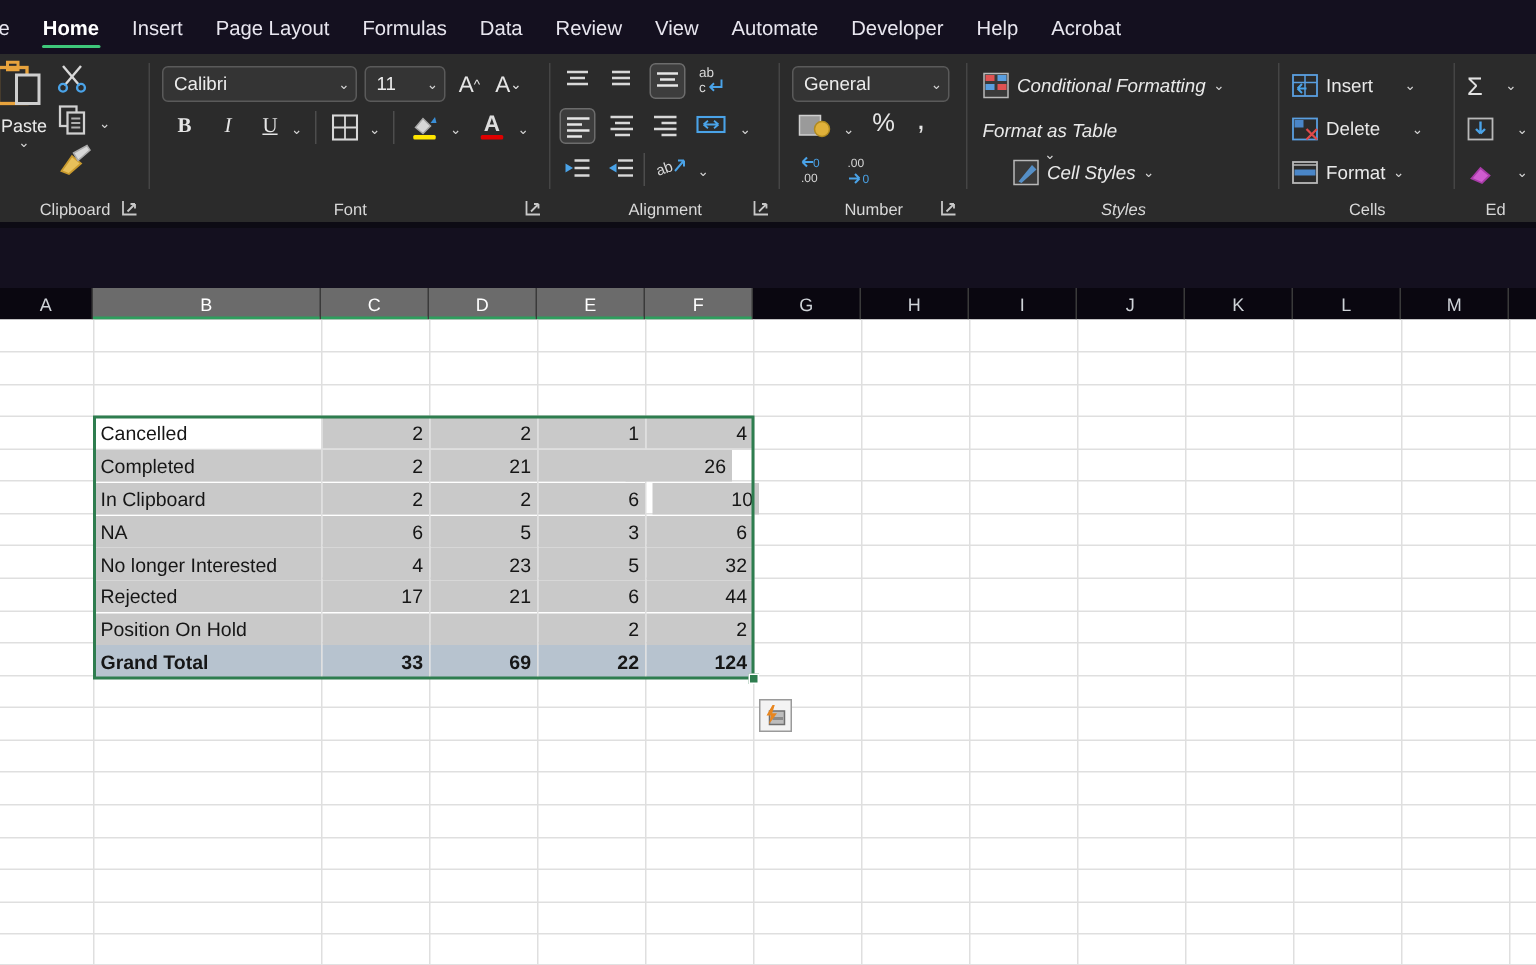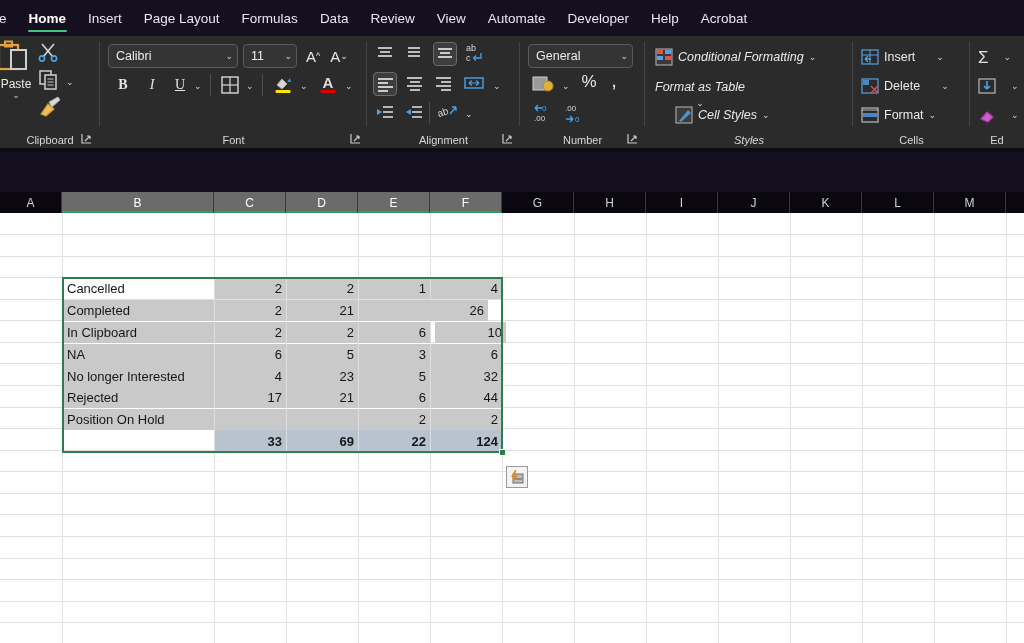--- a/index.html
+++ b/index.html
@@ -645,20 +645,21 @@
       <div class="cell rgt selfill" style="left:287px;top:174px;width:71px;height:21px;">21</div>
       <div class="cell rgt selfill" style="left:359px;top:174px;width:71px;height:21px;">6</div>
       <div class="cell rgt selfill" style="left:431px;top:174px;width:71px;height:21px;">44</div>
 
       <div class="cell lft selfill" style="left:63px;top:196px;width:151px;height:21px;">Position On Hold</div>
       <div class="cell rgt selfill" style="left:215px;top:196px;width:71px;height:21px;"></div>
       <div class="cell rgt selfill" style="left:287px;top:196px;width:71px;height:21px;"></div>
       <div class="cell rgt selfill" style="left:359px;top:196px;width:71px;height:21px;">2</div>
       <div class="cell rgt selfill" style="left:431px;top:196px;width:71px;height:21px;">2</div>
 
+      <div class="cell lft total" style="left:63px;top:217px;width:151px;height:22px;">Grand Total</div>
       <div class="cell rgt total" style="left:215px;top:217px;width:71px;height:22px;">33</div>
       <div class="cell rgt total" style="left:287px;top:217px;width:71px;height:22px;">69</div>
       <div class="cell rgt total" style="left:359px;top:217px;width:71px;height:22px;">22</div>
       <div class="cell rgt total" style="left:431px;top:217px;width:71px;height:22px;">124</div>
 
       <div class="selbox" style="left:62px;top:64px;width:441px;height:176px;"></div>
       <div class="selhandle" style="left:499px;top:236px;"></div>
 
       <div class="qabtn" style="left:506px;top:253px;">
         <svg width="16" height="16" viewBox="0 0 16 16">

